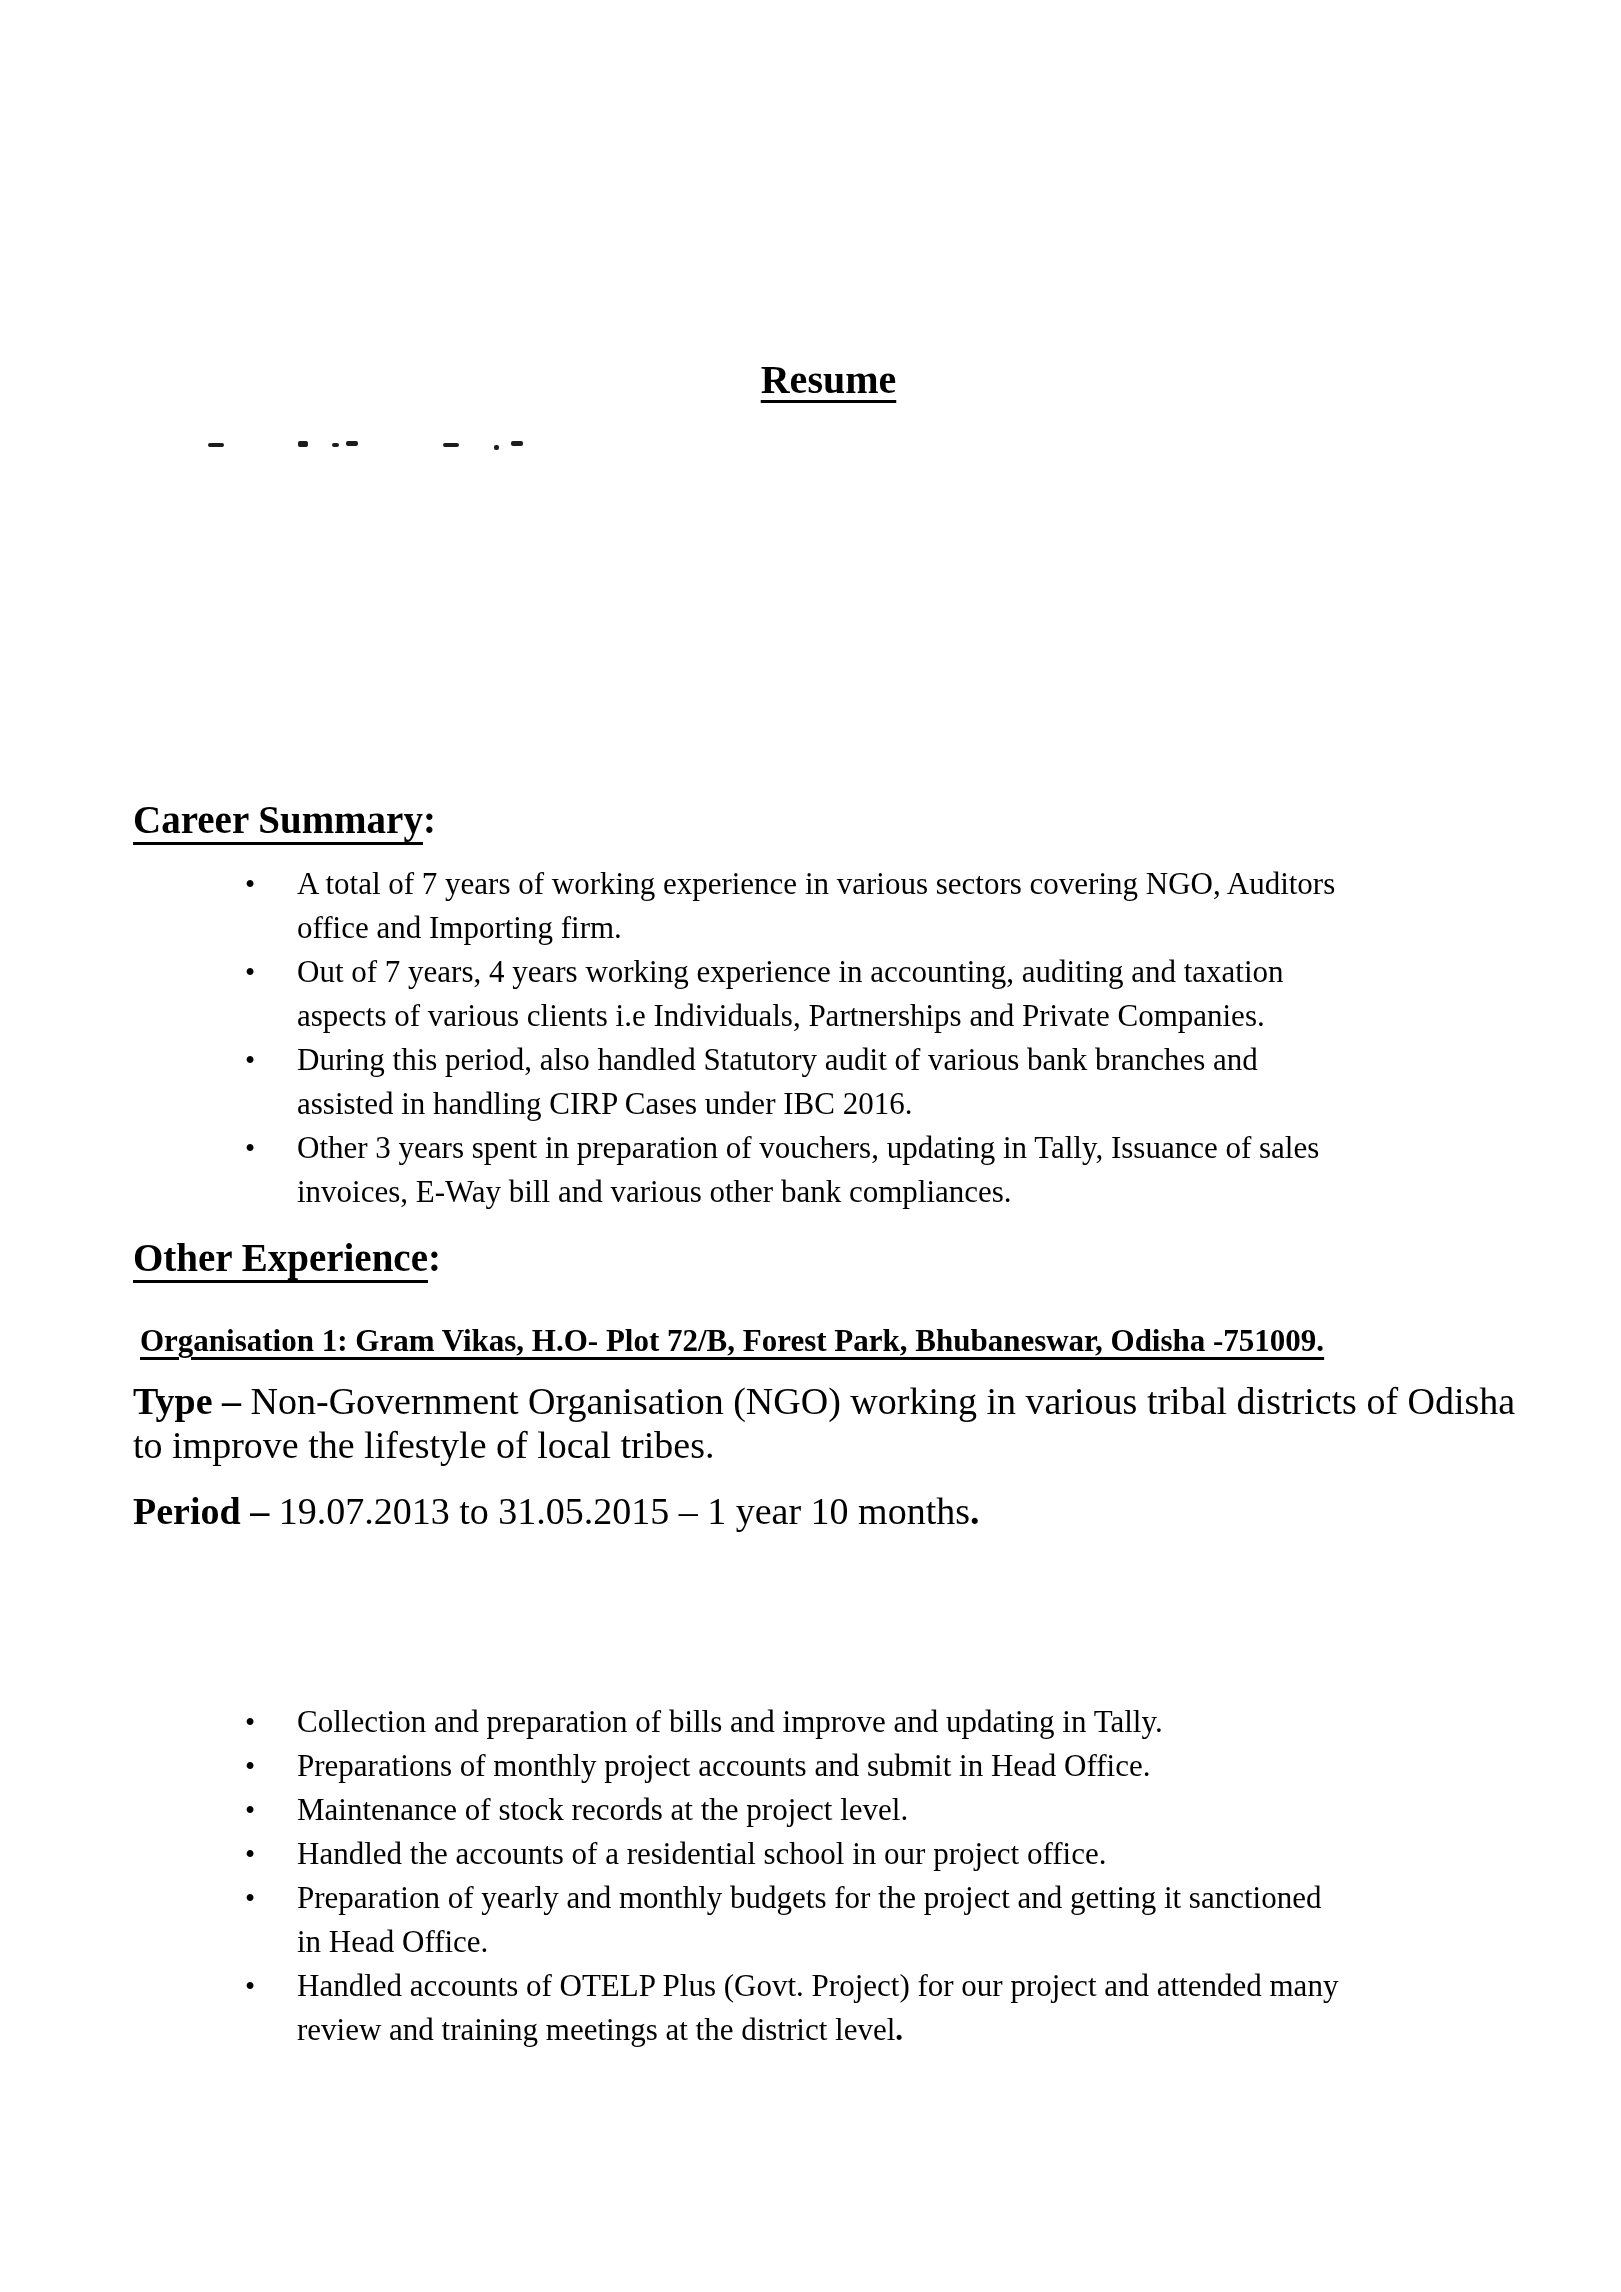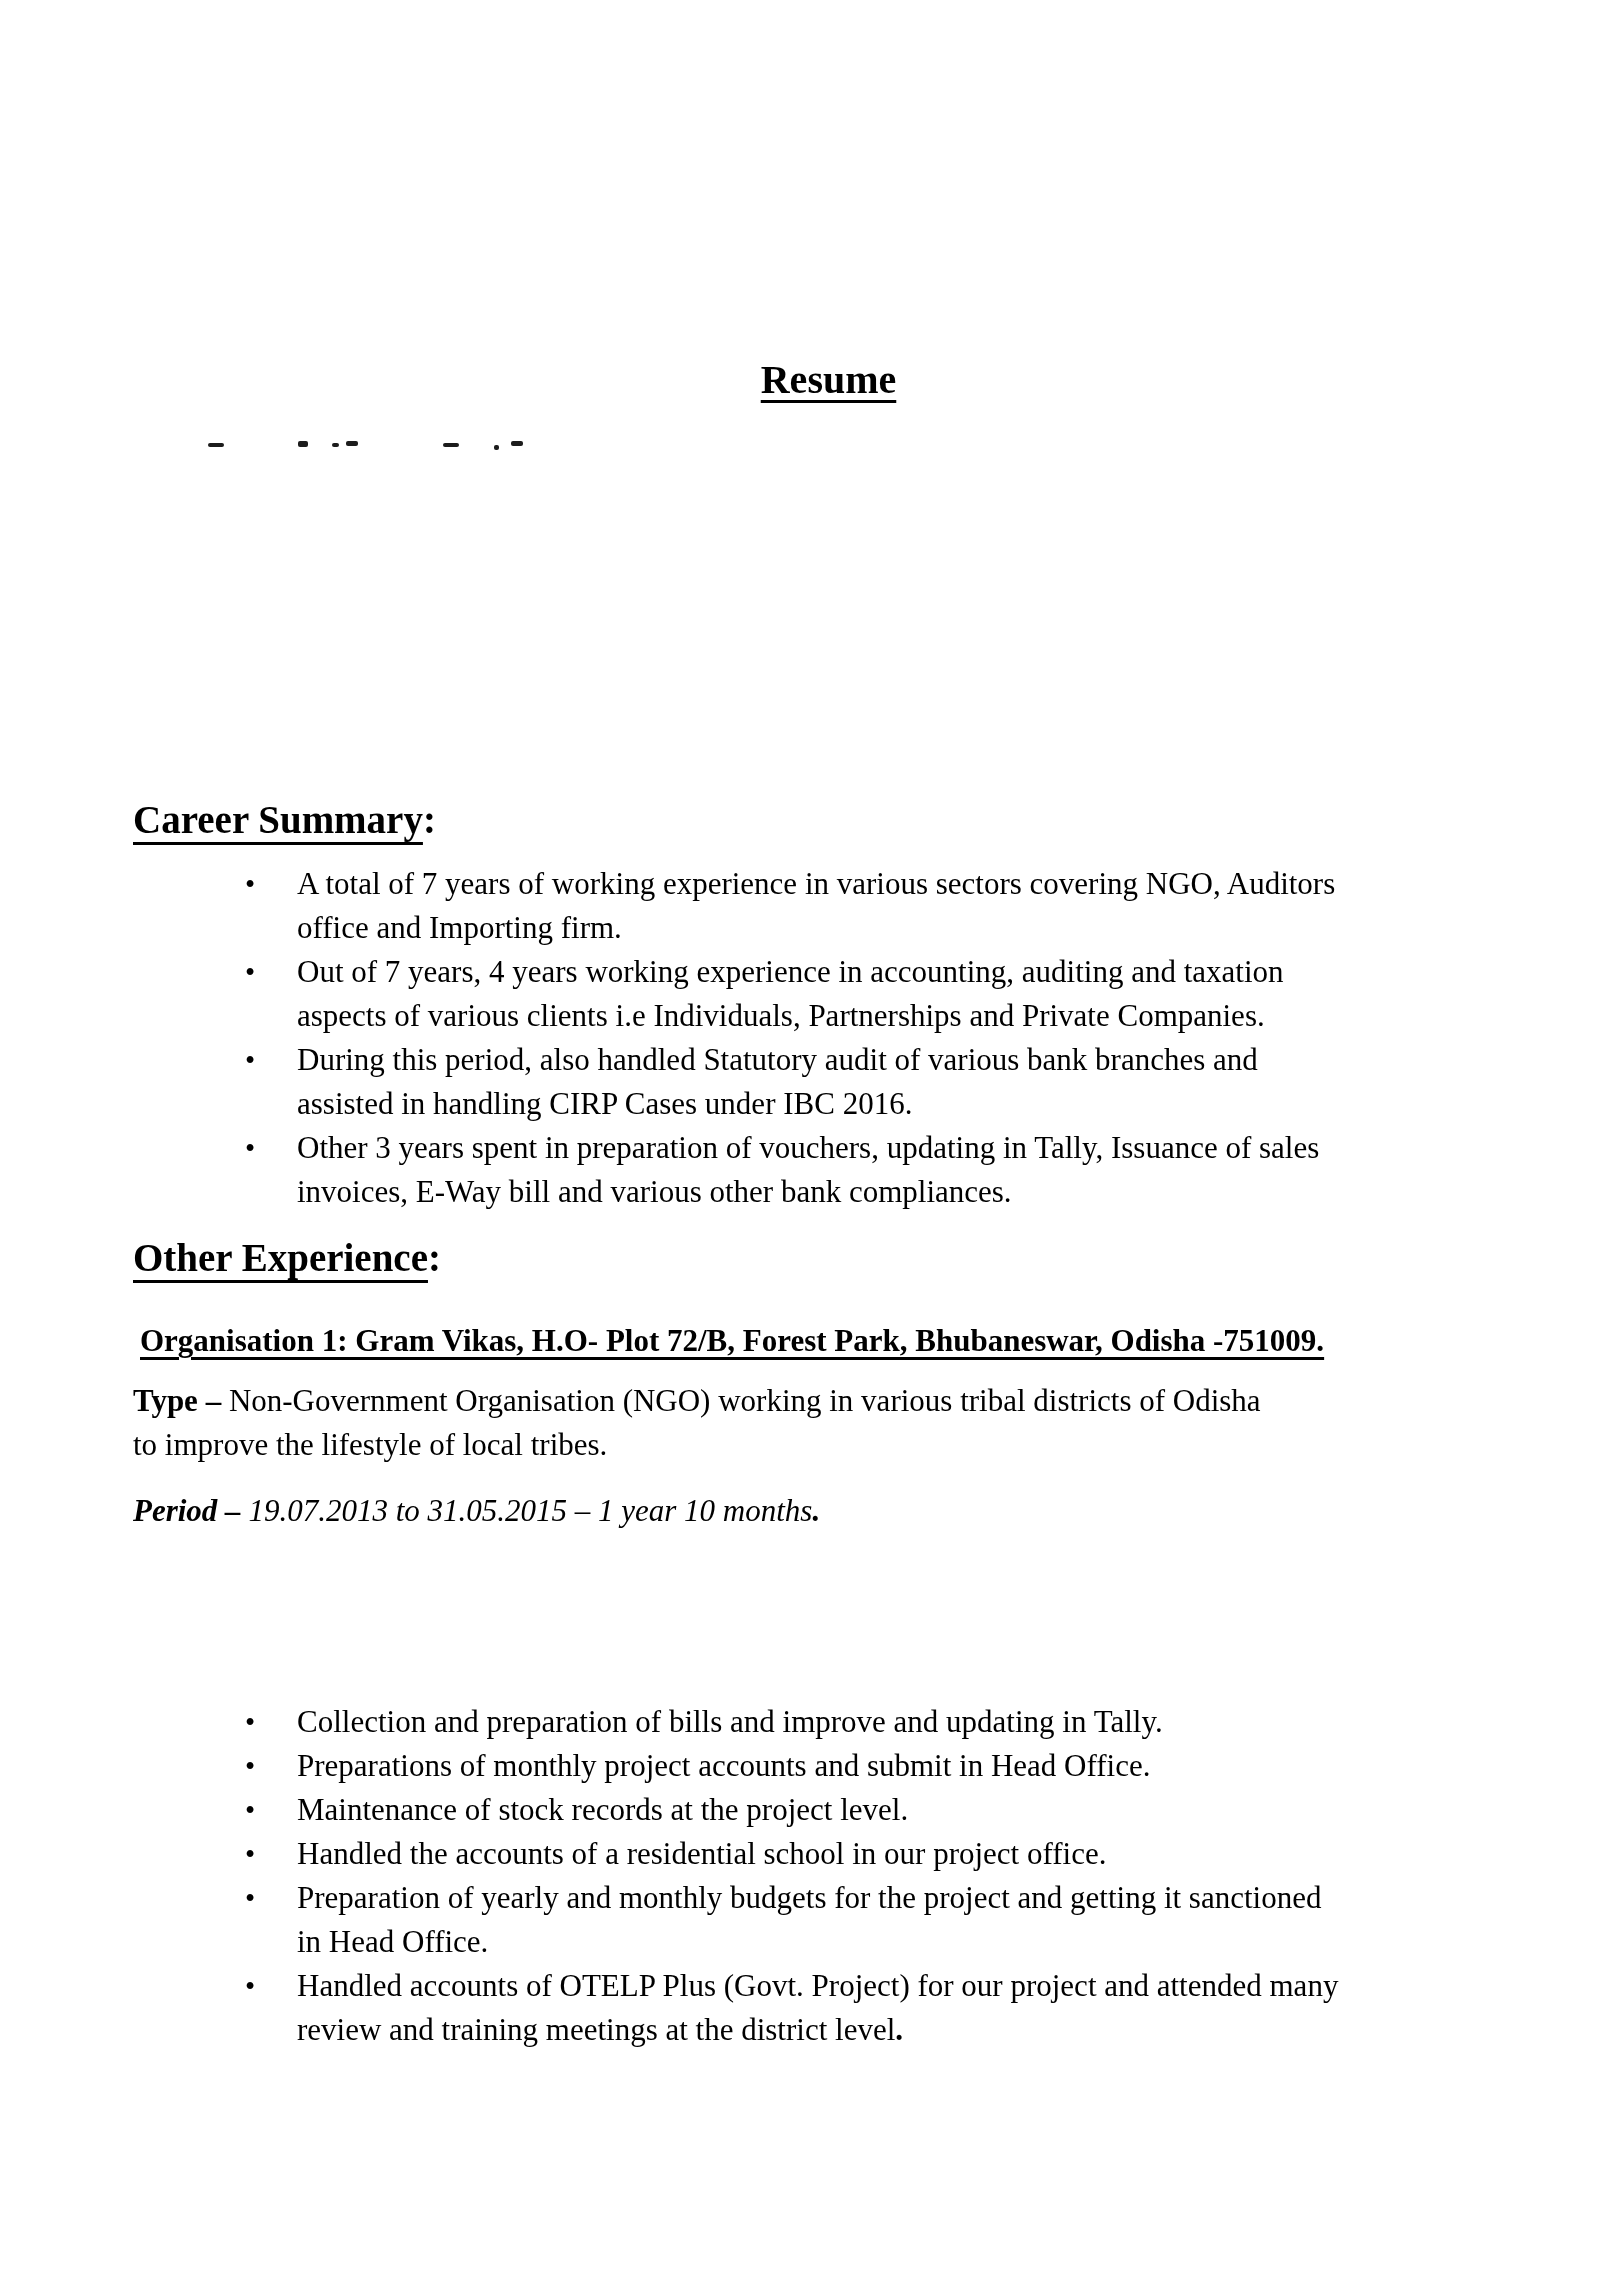--- a/index.html
+++ b/index.html
@@ -66,21 +66,21 @@
     white-space: nowrap;
     margin: 16px;
   }
   .org .u {
     text-decoration-thickness: 2.9px;
     text-underline-offset: 5.9px;
   }
 
   
   .para {
-    font-size: 31px;
+    font-size: 38px;
     line-height: 44px;
     margin: 0;
   }
   .b { font-weight: bold; }
   .t { white-space: pre-line; }
 
   
   .list {
     font-size: 31px;
     line-height: 44px;
@@ -126,21 +126,21 @@
 invoices, E-Way bill and various other bank compliances.</span></div>
   </div>
 
   <h2 class="h2" style="top:1234px;"><span class="u">Other Experience</span><span>:</span></h2>
 
   <p class="org" style="top:1303px;"><span class="u">Organisation 1: Gram Vikas, H.O- Plot 72/B, Forest Park, Bhubaneswar, Odisha -751009.</span></p>
 
   <p class="para abs" style="top:1379px;"><span class="b">Type – </span><span class="t">Non-Government Organisation (NGO) working in various tribal districts of Odisha
 to improve the lifestyle of local tribes.</span></p>
 
-  <p class="para abs" style="top:1489px;font-style:italic;"><span class="b">Period – </span><span class="t">19.07.2013 to 31.05.2015 – 1 year 10 months</span><span class="b">.</span></p>
+  <p class="para abs" style="top:1489px;"><span class="b">Period – </span><span class="t">19.07.2013 to 31.05.2015 – 1 year 10 months</span><span class="b">.</span></p>
 
 
 
   <div class="list abs" style="top:1700px;">
     <div class="li"><span class="dot">•</span><span class="t">Collection and preparation of bills and improve and updating in Tally.</span></div>
     <div class="li"><span class="dot">•</span><span class="t">Preparations of monthly project accounts and submit in Head Office.</span></div>
     <div class="li"><span class="dot">•</span><span class="t">Maintenance of stock records at the project level.</span></div>
     <div class="li"><span class="dot">•</span><span class="t">Handled the accounts of a residential school in our project office.</span></div>
     <div class="li"><span class="dot">•</span><span class="t">Preparation of yearly and monthly budgets for the project and getting it sanctioned
 in Head Office.</span></div>

